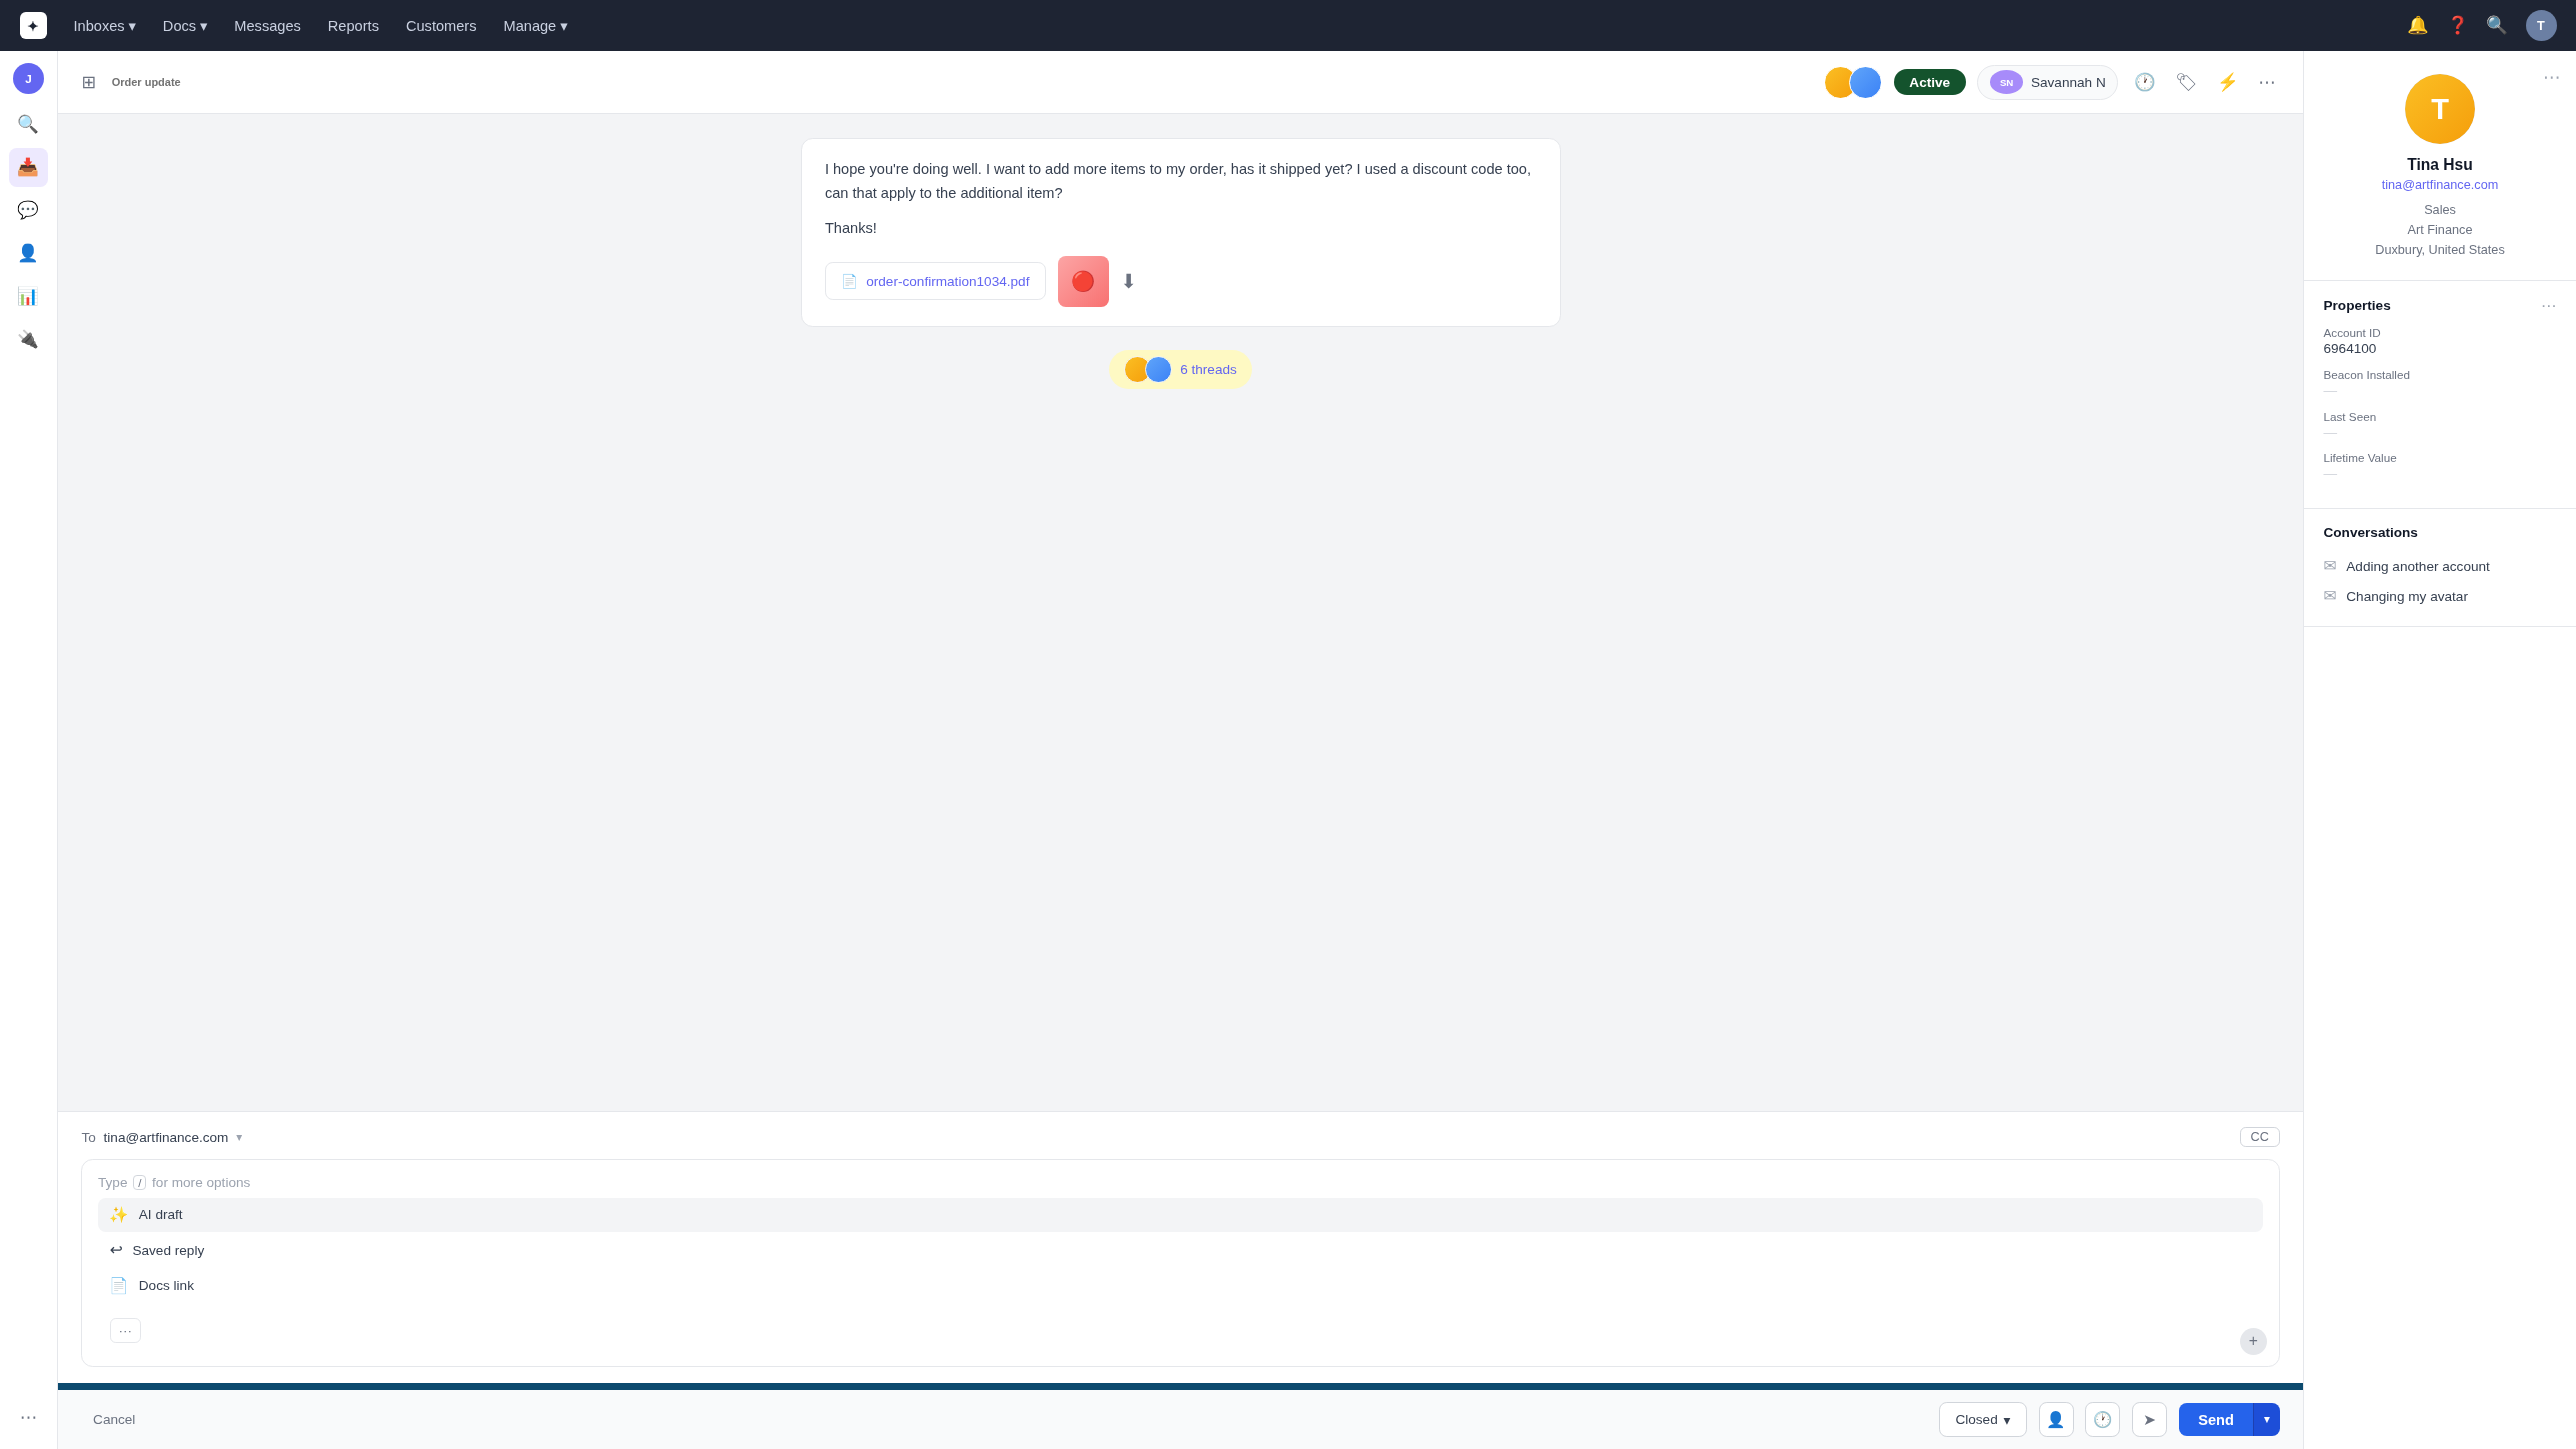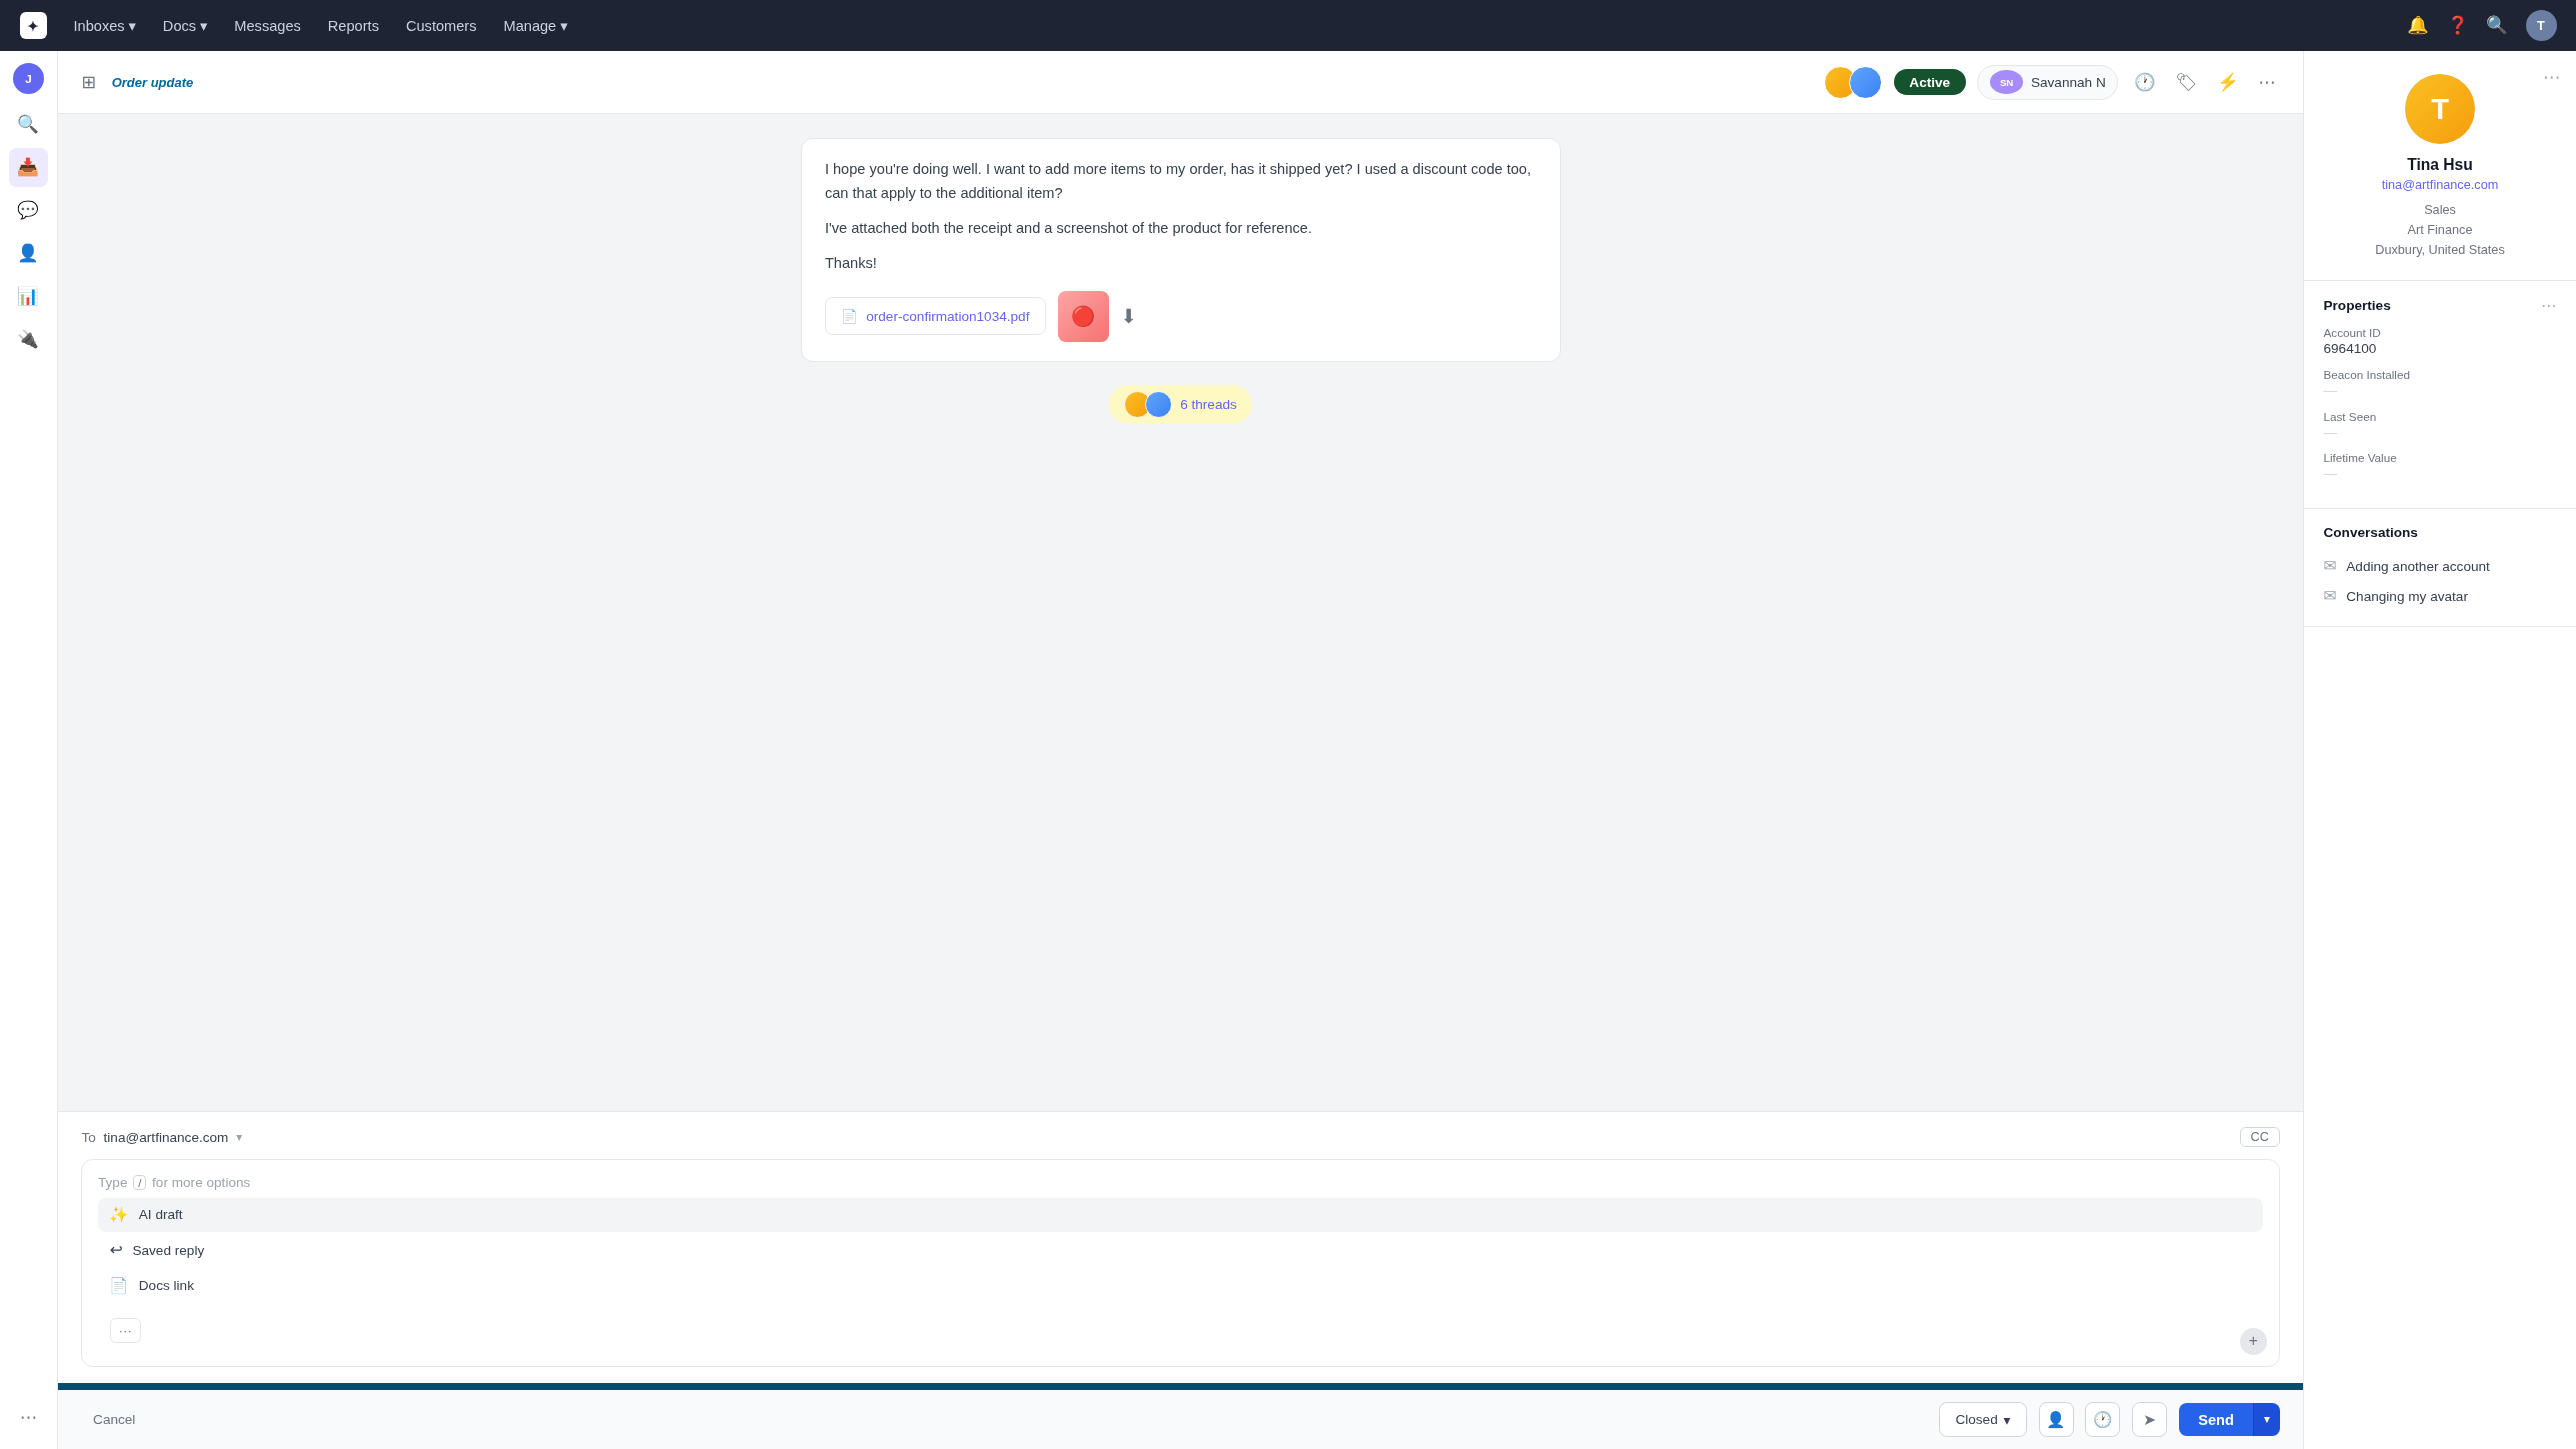--- a/index.html
+++ b/index.html
@@ -76,21 +76,21 @@
     .conv-header {
       background: #fff;
       border-bottom: 1px solid #e5e7eb;
       padding: 13.6px 23.4px;
       display: flex;
       align-items: center;
       gap: 15.6px;
       flex-shrink: 0;
     }
     .conv-header-icon { color: #6b7280; font-size: 17.5px; }
-    .conv-title { font-size: 13px; font-weight: 600; color: #0369a1; flex: 1; font-style: italic; }
+    .conv-title { font-size: 11px; font-weight: 600; color: #737373; flex: 1; }
     .conv-header-right { display: flex; align-items: center; gap: 11.7px; }
     .agent-avatars { display: flex; }
     .agent-avatar {
       width: 33px; height: 33px; border-radius: 50%;
       border: 1.9px solid #fff;
       margin-left: -7.8px;
       overflow: hidden;
       background: #d1d5db;
     }
     .agent-avatar:first-child { margin-left: 0; }
@@ -428,21 +428,20 @@
         <span class="header-action-icon">🏷</span>
         <span class="header-action-icon">⚡</span>
         <span class="header-action-icon">⋯</span>
       </div>
     </div>
 
     <div class="message-area">
       <div class="message-bubble">
         <div class="message-text">
           <p>I hope you're doing well. I want to add more items to my order, has it shipped yet? I used a discount code too, can that apply to the additional item?</p>
-          <p>I've attached both the receipt and a screenshot of the product for reference.</p>
           <p>Thanks!</p>
         </div>
         <div class="message-attachments">
           <div class="attachment-pdf">
             <span>📄</span>
             <span>order-confirmation1034.pdf</span>
           </div>
           <div class="attachment-img">
             <span>🔴</span>
           </div>

